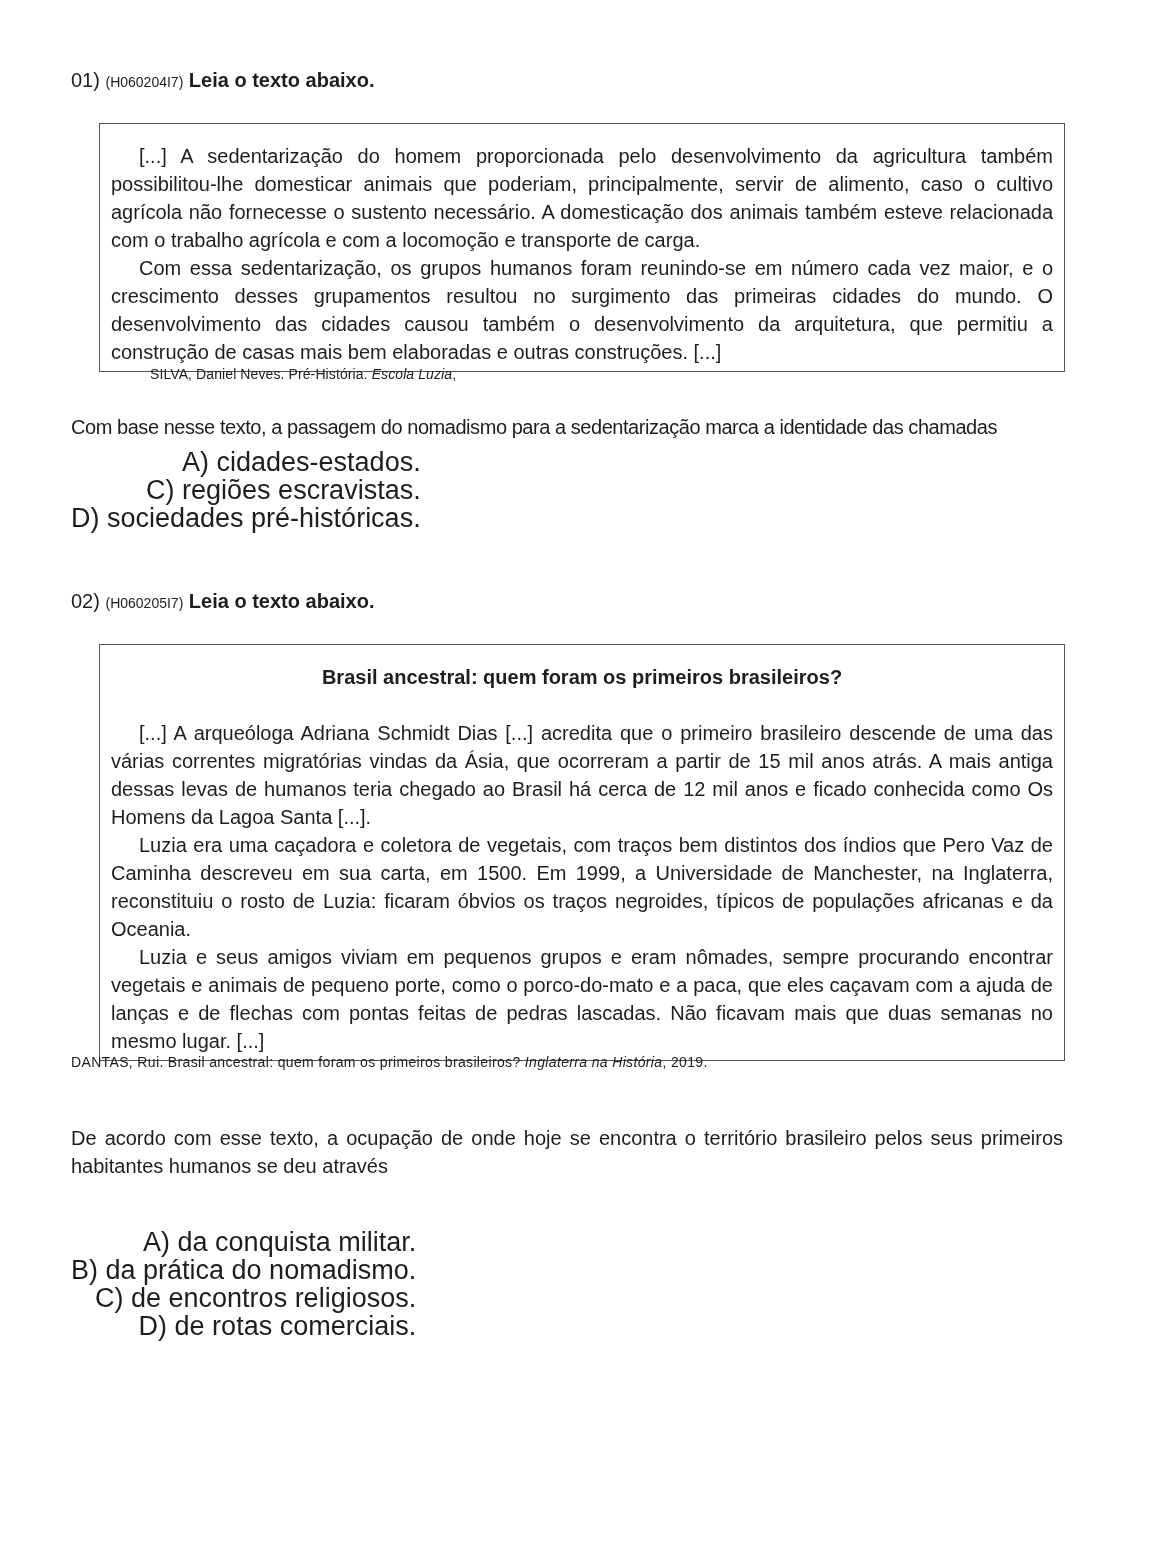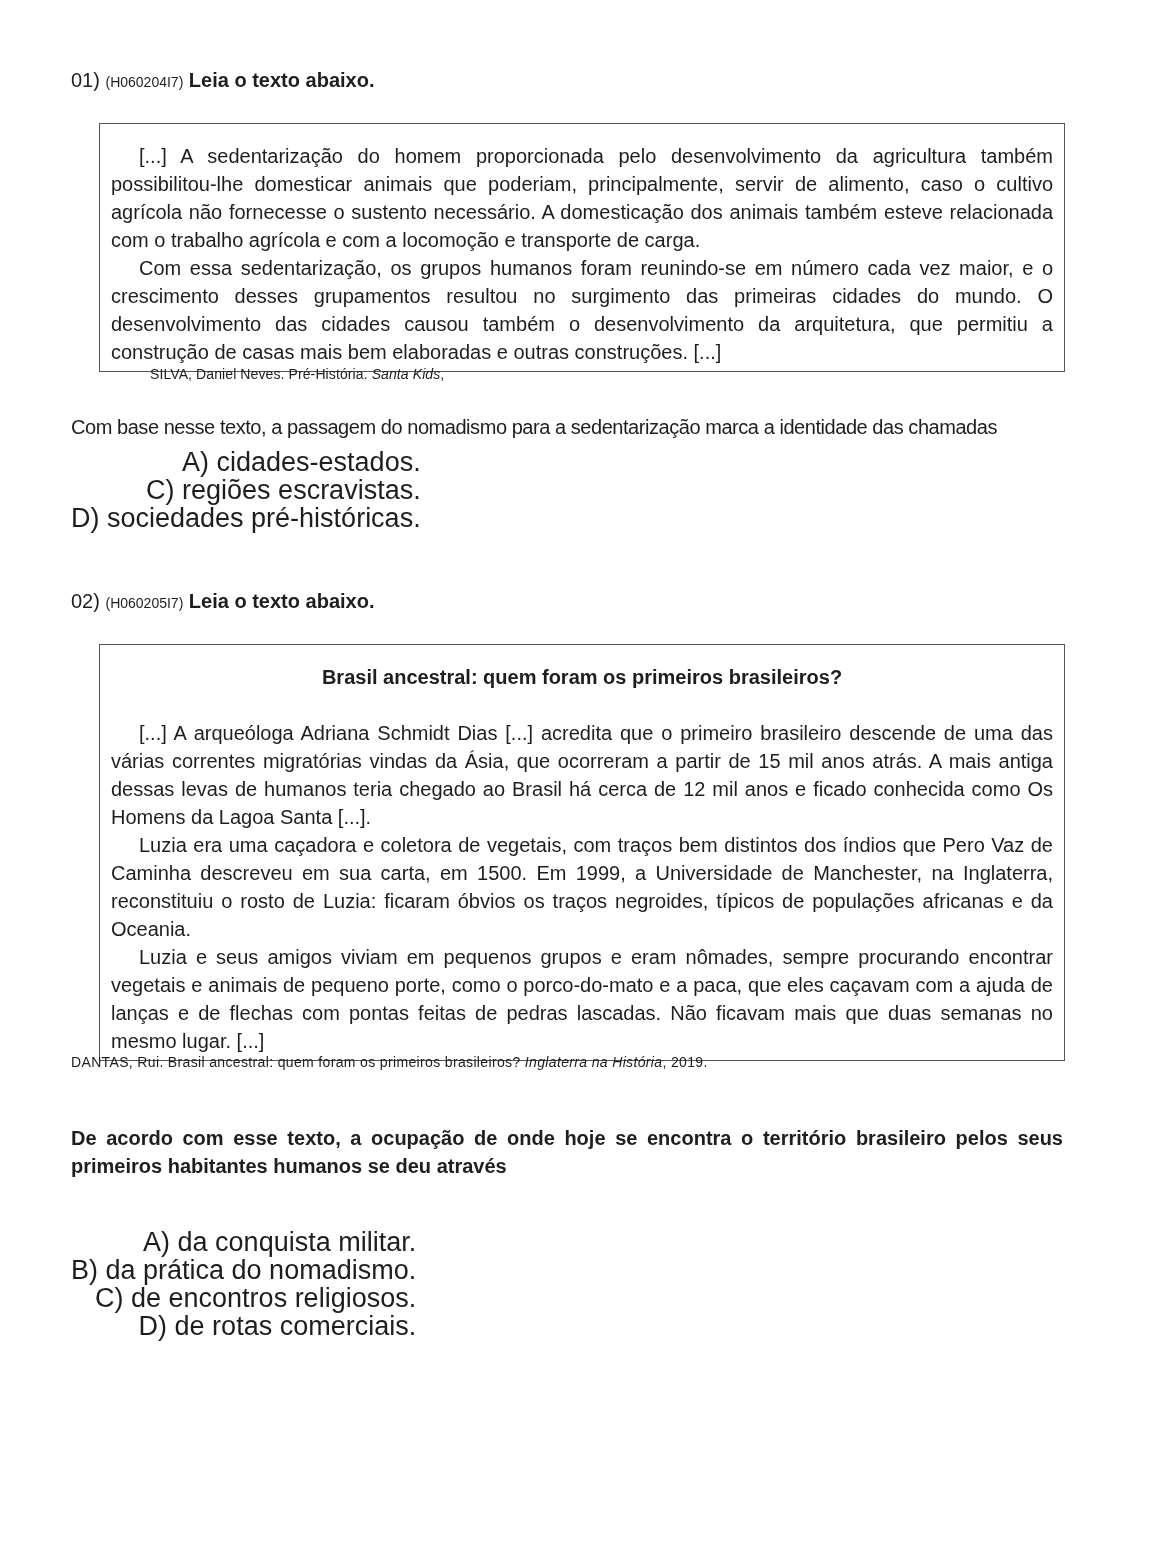--- a/index.html
+++ b/index.html
@@ -85,21 +85,21 @@
   <span class="code">(H060204I7)</span>
   <span class="instr">Leia o texto abaixo.</span>
 </div>
 
 <div class="textbox" style="top:123px;">
   <p>[...] A sedentarização do homem proporcionada pelo desenvolvimento da agricultura também possibilitou-lhe domesticar animais que poderiam, principalmente, servir de alimento, caso o cultivo agrícola não fornecesse o sustento necessário. A domesticação dos animais também esteve relacionada com o trabalho agrícola e com a locomoção e transporte de carga.</p>
   <p>Com essa sedentarização, os grupos humanos foram reunindo-se em número cada vez maior, e o crescimento desses grupamentos resultou no surgimento das primeiras cidades do mundo. O desenvolvimento das cidades causou também o desenvolvimento da arquitetura, que permitiu a construção de casas mais bem elaboradas e outras construções. [...]</p>
 </div>
 
 <div class="citation" style="top:365px; left:150px;">
-  <span>SILVA, Daniel Neves. Pré-História. </span><em>Santa Kids</em><span>,</span>
+  <span>SILVA, Daniel Neves. Pré-História. </span><em>Escola Luzia</em><span>,</span>
 </div>
 
 <div class="stem tight" style="top:413px; width:1030px;">Com base nesse texto, a passagem do nomadismo para a sedentarização marca a identidade das chamadas</div>
 
 <ul class="options" style="top:448px;">
   <li>A) cidades-estados.</li>
   <li>C) regiões escravistas.</li>
   <li>D) sociedades pré-históricas.</li>
 </ul>
 
@@ -113,20 +113,20 @@
   <p class="box-title">Brasil ancestral: quem foram os primeiros brasileiros?</p>
   <p>[...] A arqueóloga Adriana Schmidt Dias [...] acredita que o primeiro brasileiro descende de uma das várias correntes migratórias vindas da Ásia, que ocorreram a partir de 15 mil anos atrás. A mais antiga dessas levas de humanos teria chegado ao Brasil há cerca de 12 mil anos e ficado conhecida como Os Homens da Lagoa Santa [...].</p>
   <p>Luzia era uma caçadora e coletora de vegetais, com traços bem distintos dos índios que Pero Vaz de Caminha descreveu em sua carta, em 1500. Em 1999, a Universidade de Manchester, na Inglaterra, reconstituiu o rosto de Luzia: ficaram óbvios os traços negroides, típicos de populações africanas e da Oceania.</p>
   <p>Luzia e seus amigos viviam em pequenos grupos e eram nômades, sempre procurando encontrar vegetais e animais de pequeno porte, como o porco-do-mato e a paca, que eles caçavam com a ajuda de lanças e de flechas com pontas feitas de pedras lascadas. Não ficavam mais que duas semanas no mesmo lugar. [...]</p>
 </div>
 
 <div class="citation" style="top:1053px; left:71px; letter-spacing:0.35px;">
   <span>DANTAS, Rui. Brasil ancestral: quem foram os primeiros brasileiros? </span><em>Inglaterra na História</em><span>, 2019.</span>
 </div>
 
-<div class="stem" style="top:1124px;font-weight:bold;">De acordo com esse texto, a ocupação de onde hoje se encontra o território brasileiro pelos seus primeiros habitantes humanos se deu através</div>
+<div class="stem" style="top:1124px;">De acordo com esse texto, a ocupação de onde hoje se encontra o território brasileiro pelos seus primeiros habitantes humanos se deu através</div>
 
 <ul class="options" style="top:1228px;">
   <li>A) da conquista militar.</li>
   <li>B) da prática do nomadismo.</li>
   <li>C) de encontros religiosos.</li>
   <li>D) de rotas comerciais.</li>
 </ul>
 
 </body></html>

